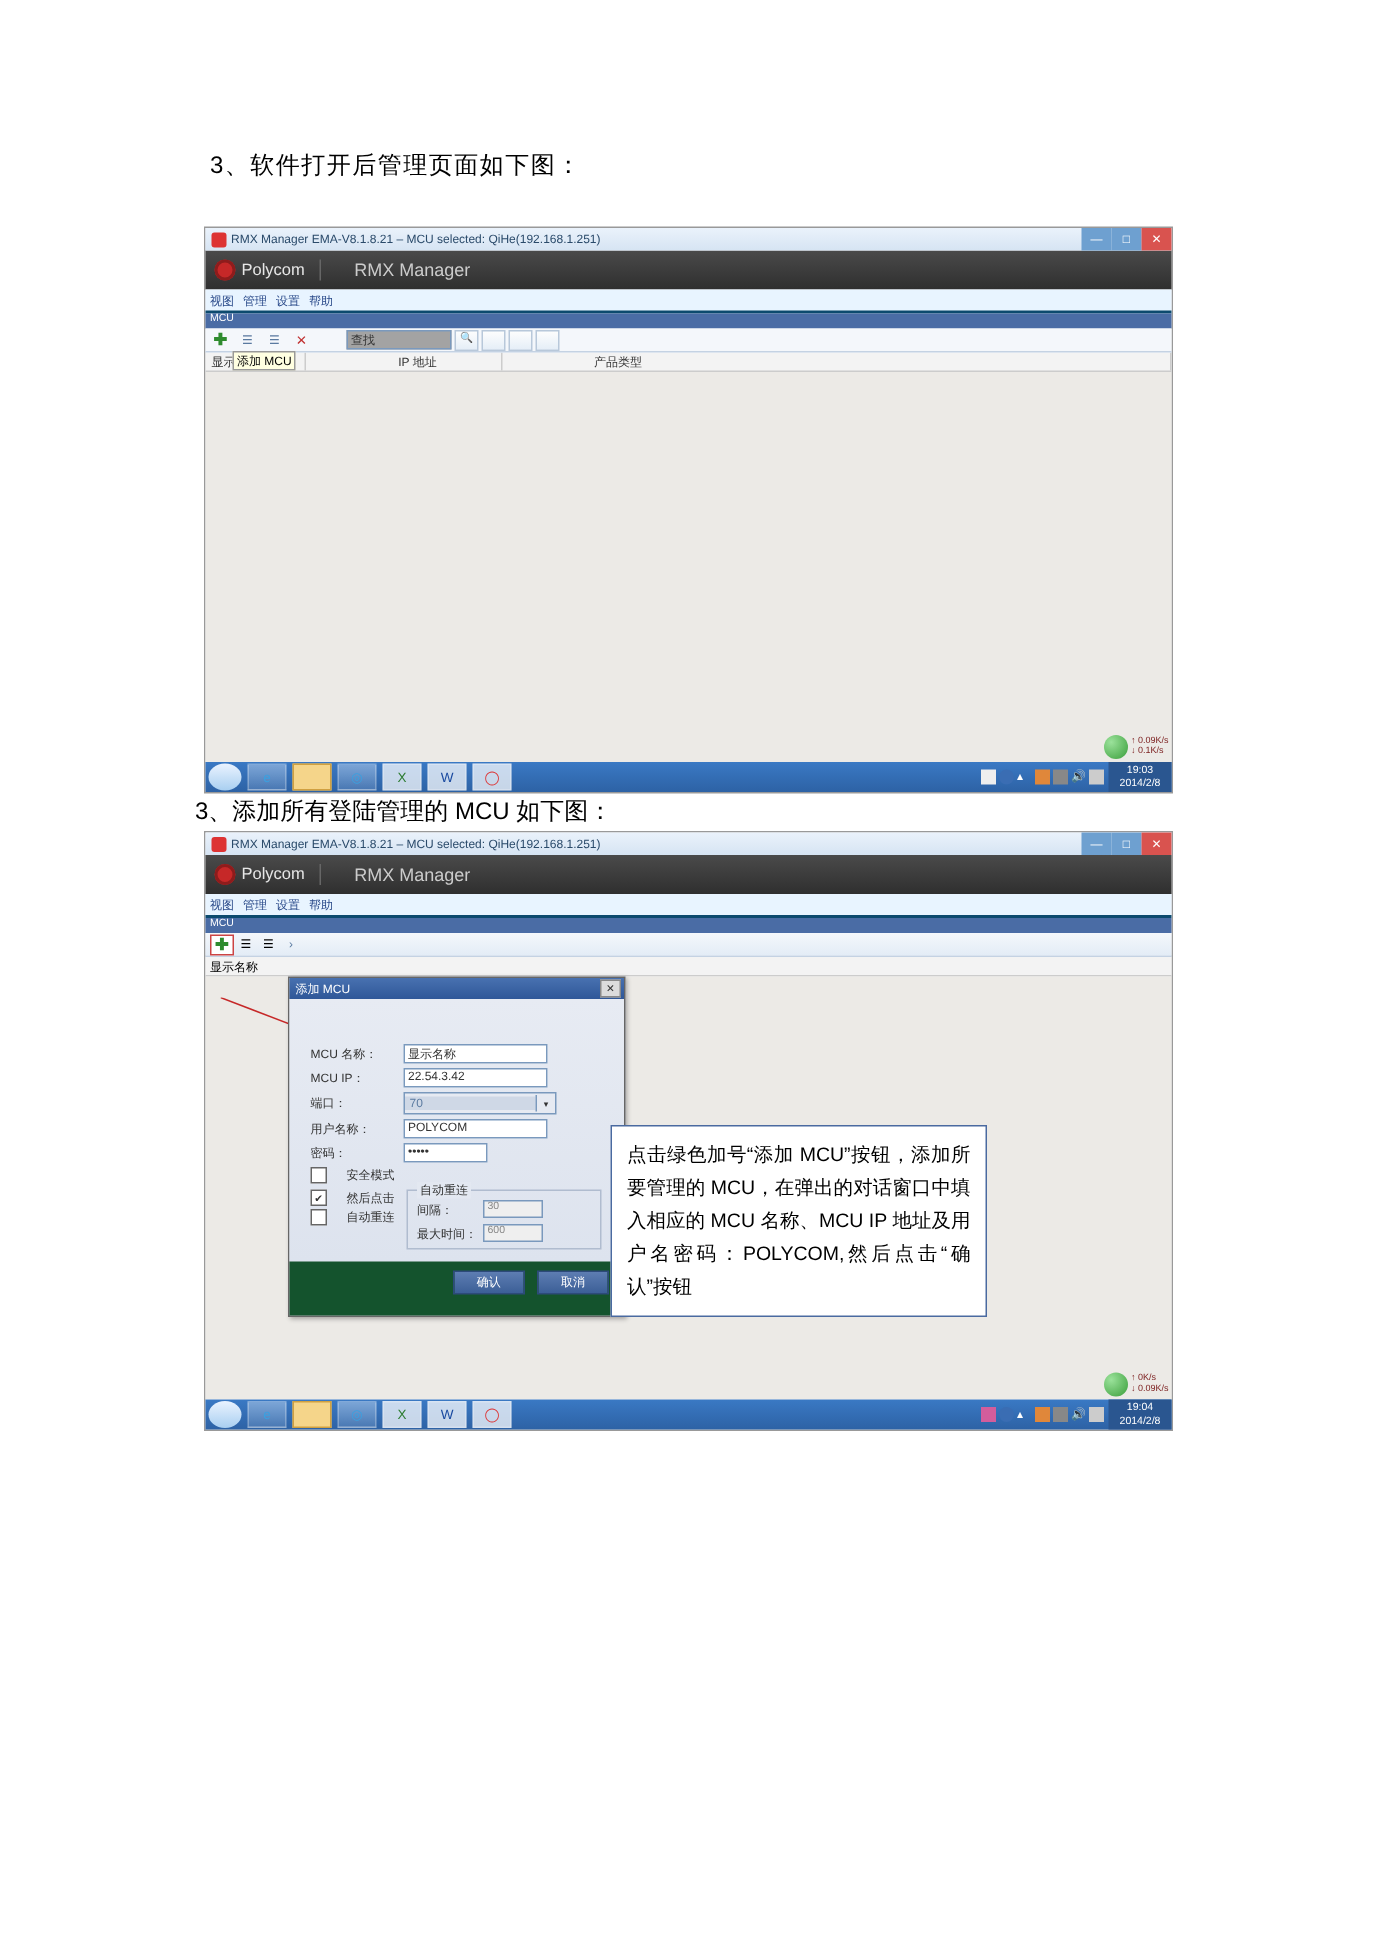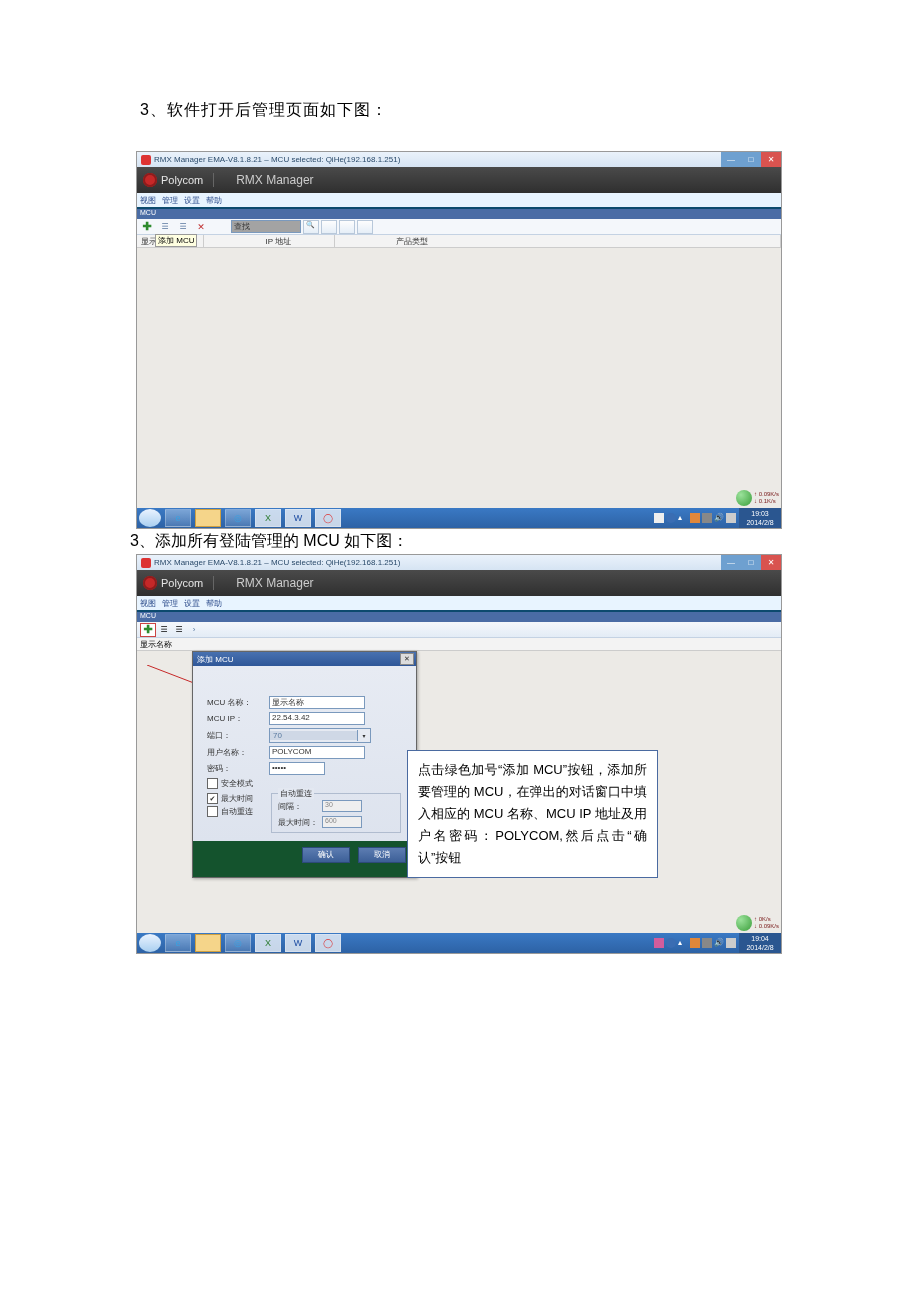--- a/index.html
+++ b/index.html
@@ -66,21 +66,21 @@
 
   .dialog { position:absolute; left:55px; top:0px; width:223px; background:#e1e6ef; border:1px solid #666; font-size:8px; box-shadow:1px 1px 3px rgba(0,0,0,.3); }
   .dlg-title { height:14px; background:linear-gradient(#4871b0,#2f5798); color:#fff; font-size:8px; padding-left:4px; display:flex; align-items:center; position:relative; }
   .dlg-close { position:absolute; right:2px; top:1px; width:12px; height:10px; background:#dcdcdc; border:1px solid #888; font-size:7px; display:flex; align-items:center; justify-content:center; color:#333; }
   .dlg-body { padding:30px 10px 8px 10px; background:linear-gradient(#e7ebf3,#dde3ee); }
   .frow { display:flex; align-items:center; margin-bottom:3px; font-size:8px; color:#333;}
   .flabel { width:62px; text-align:left; padding-left:4px;}
   .finput { width:90px; height:11px; border:1px solid #7a99bd; background:#fff; font-size:8px; padding:0 2px; }
   .fselect { width:100px; height:13px; border:1px solid #7a99bd; background:#e6eaf2; font-size:8px; display:flex; align-items:center; justify-content:flex-end; }
   .fselect .tri { width:12px; height:11px; border-left:1px solid #7a99bd; display:flex; align-items:center; justify-content:center; font-size:6px;}
-  .chkrow { display:flex; align-items:center; margin:2px 0 2px 4px; font-size:8px; color:#333; gap:3px;}
+  .chkrow { display:flex; align-items:center; margin:2px 0 2px 4px; font-size:8px; color:#333; gap:13px;}
   .chk { width:9px; height:9px; border:1px solid #666; background:#fff; display:flex; align-items:center; justify-content:center; font-size:7px;}
   .fieldset { border:1px solid #b0bccf; margin:2px 0 0 68px; padding:6px 6px 4px 6px; position:relative; width:116px; }
   .fieldset .legend { position:absolute; top:-6px; left:6px; background:#e3e8f1; padding:0 2px; font-size:8px; color:#333;}
   .smlabel { width:44px; display:inline-block; }
   .sinput { width:34px; height:10px; border:1px solid #7a99bd; background:#efefef; font-size:7px; padding:0 2px; color:#888;}
   .dlg-foot { text-align:right; padding:6px 10px 14px 0; background:#14532d; }
   .dlgbtn { display:inline-block; width:46px; height:14px; background:linear-gradient(#5d7db2,#3c5f97); color:#fff; font-size:8px; text-align:center; line-height:14px; border:1px solid #2d4a7a; margin-left:6px;}
 
   .callout { position:absolute; left:270px; top:99px; width:229px; border:1px solid #4a6aa0; background:#fff; padding:8px 10px; font-size:13px; line-height:22px; text-align:justify; }
   .line-to-btn { position:absolute; left:10px; top:14px; width:250px; height:96px; pointer-events:none; }
@@ -241,21 +241,21 @@
             <div class="finput" style="width:50px;">•••••</div>
           </div>
           <div class="chkrow">
             <div class="chk"></div>
             <span>安全模式</span>
           </div>
           <div style="display:flex;">
             <div style="width:66px;">
               <div class="chkrow">
                 <div class="chk">✔</div>
-                <span>最大时间</span>
+                <span>然后点击</span>
               </div>
               <div class="chkrow">
                 <div class="chk"></div>
                 <span>自动重连</span>
               </div>
             </div>
             <div class="fieldset" style="margin-left:2px;">
               <div class="legend">自动重连</div>
               <div class="frow" style="margin-bottom:4px;">
                 <span class="smlabel">间隔：</span>

